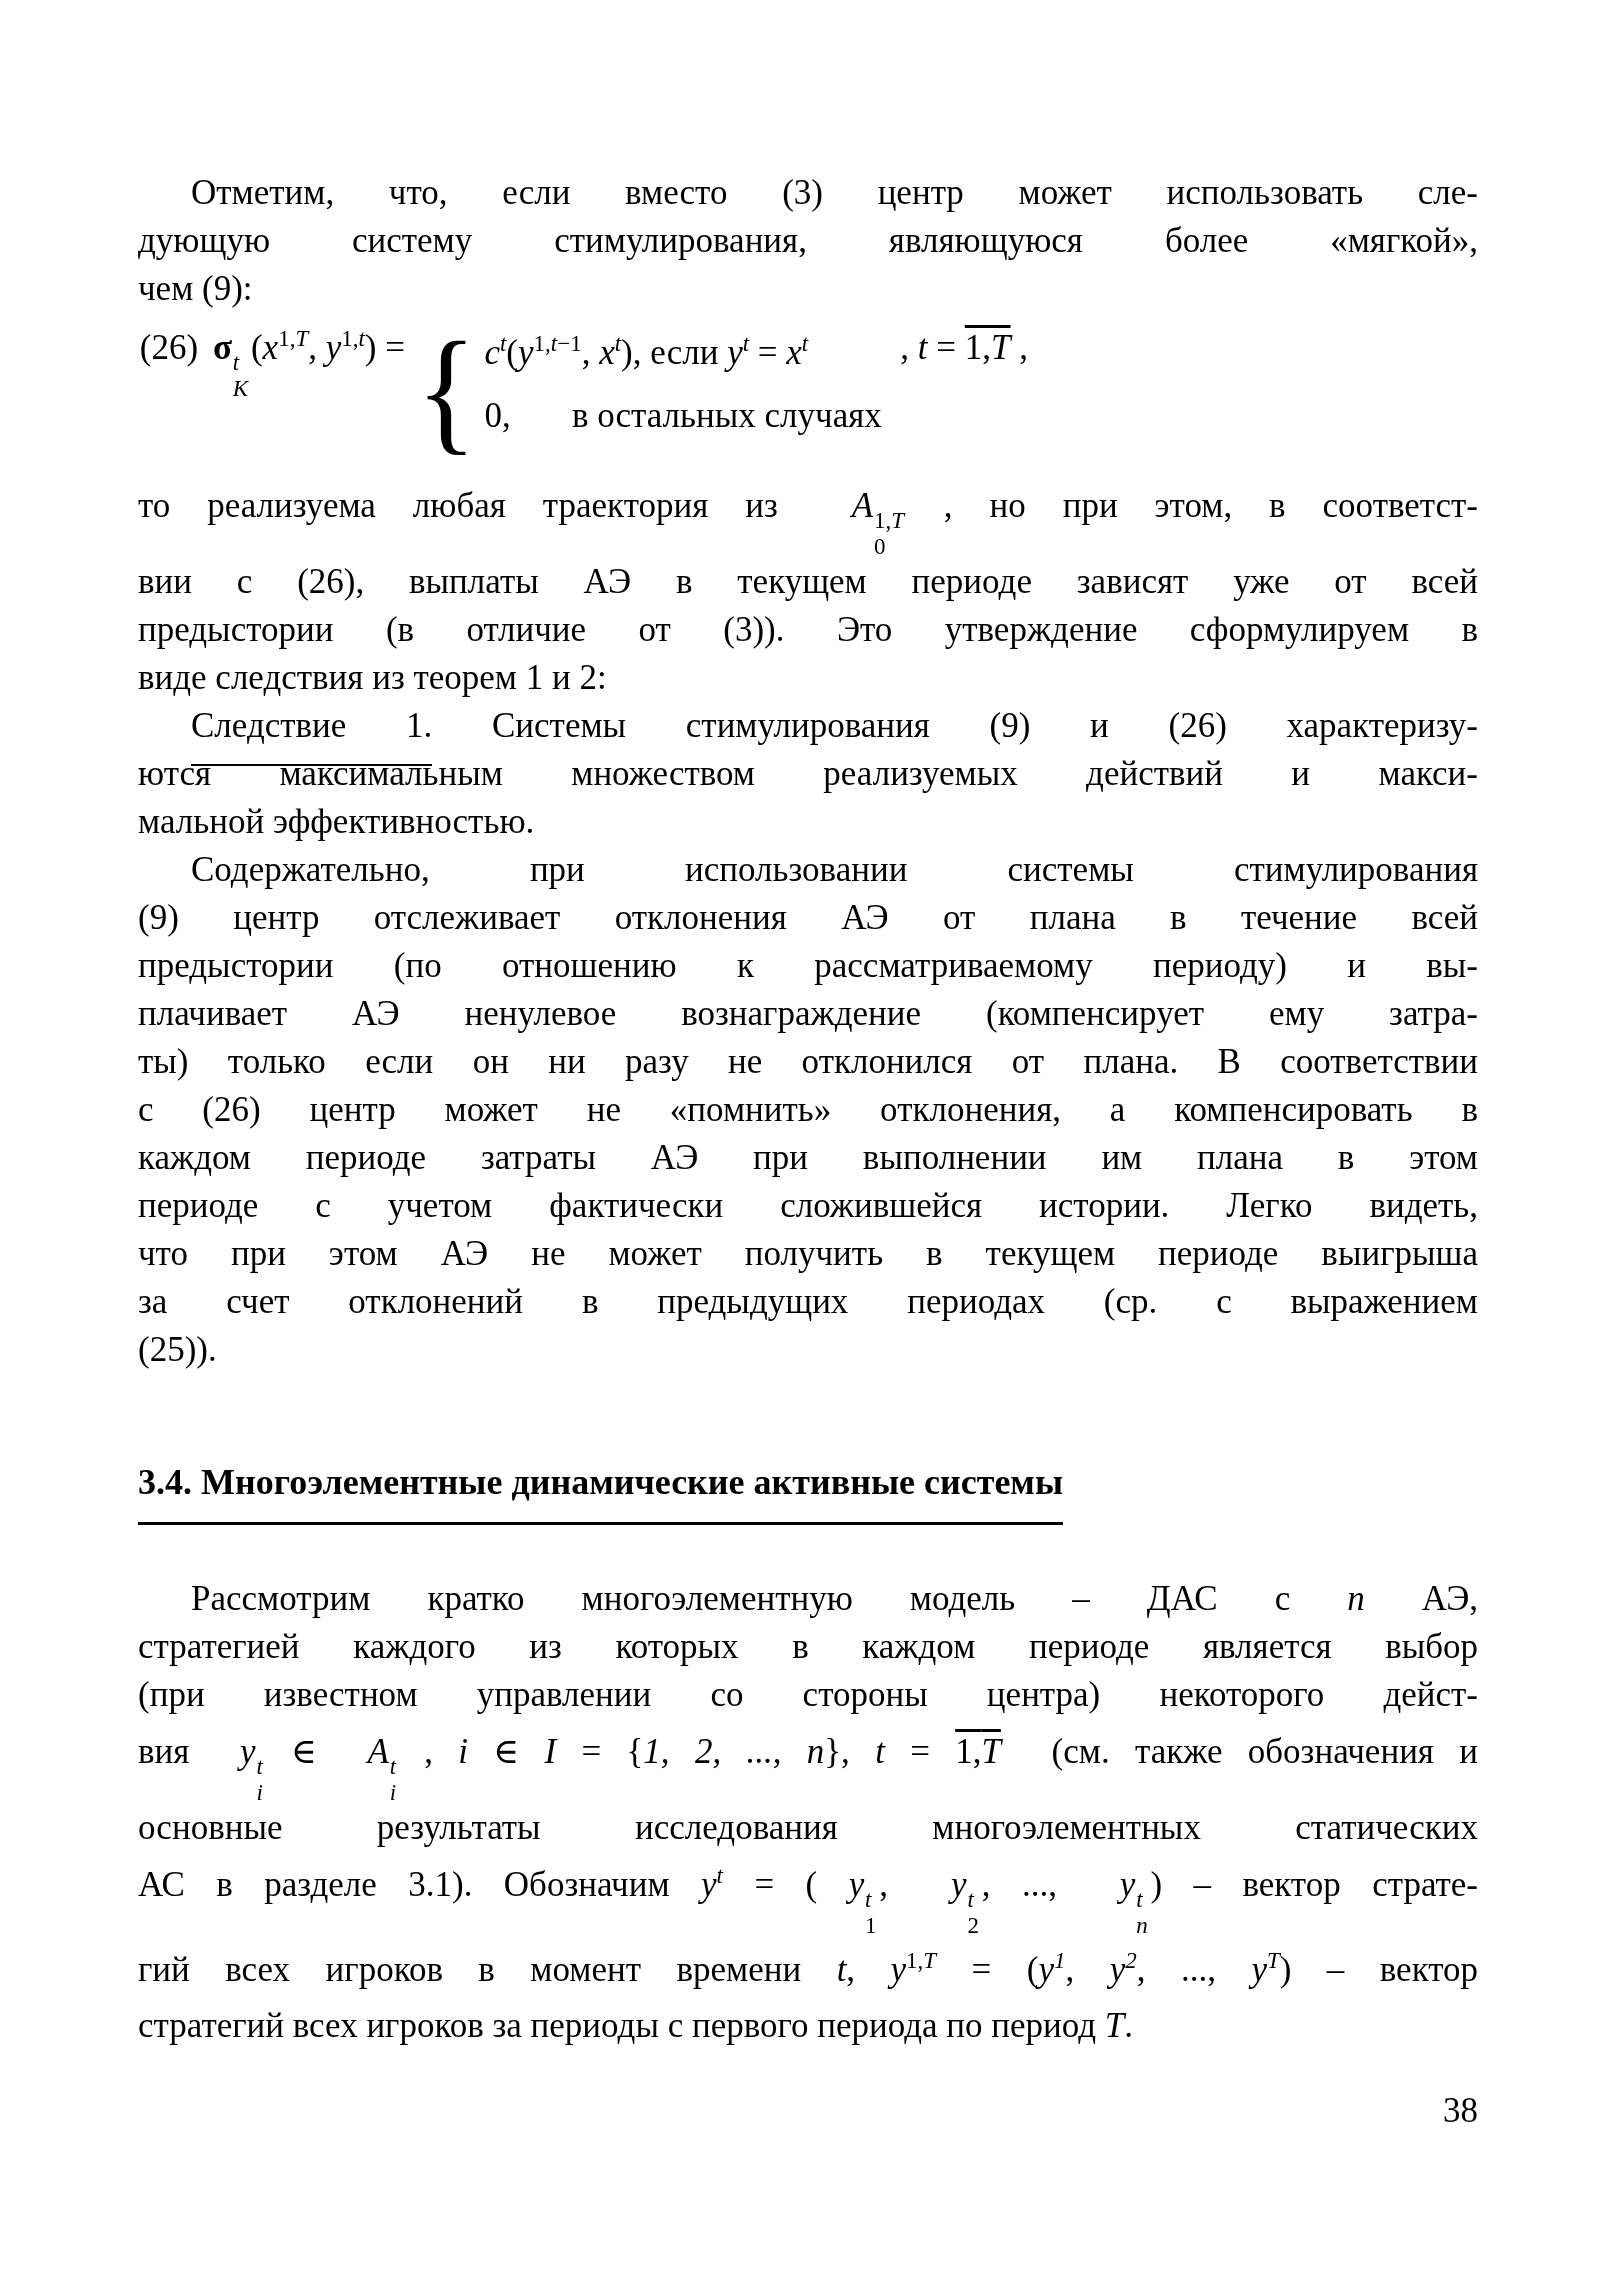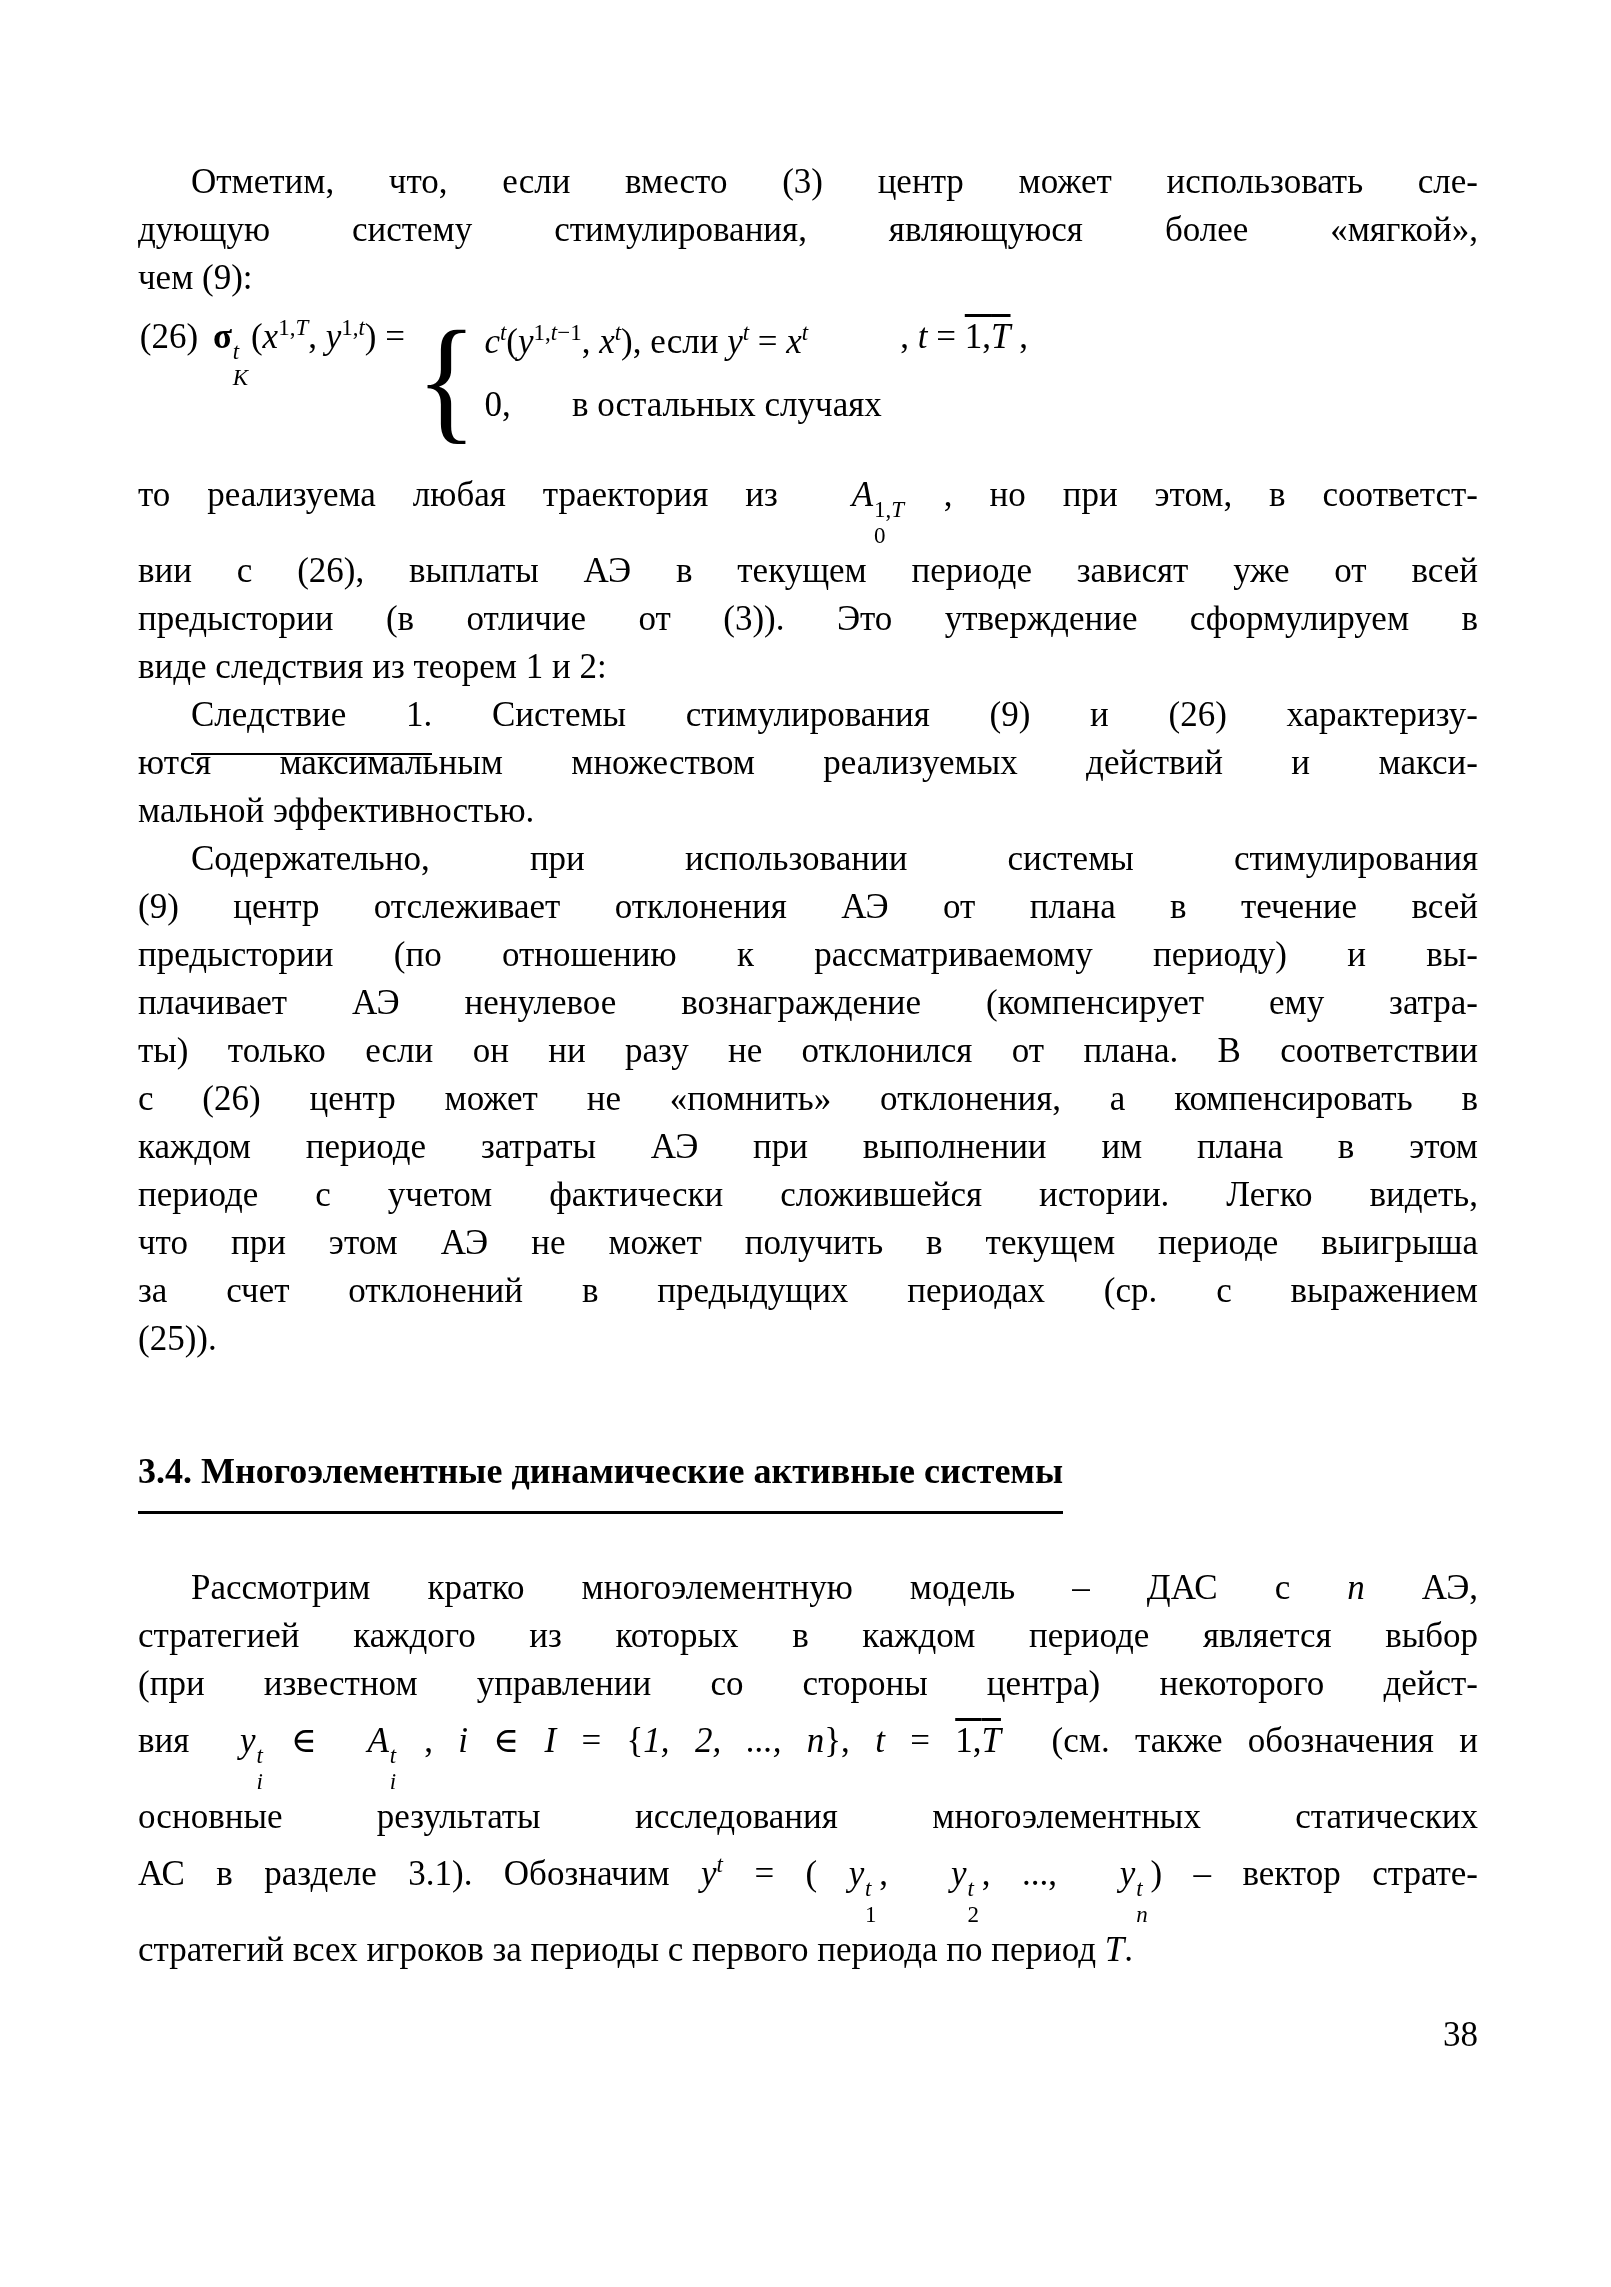--- a/index.html
+++ b/index.html
@@ -6,21 +6,21 @@
   .page{
     position:relative;
     width:1611px;height:2288px;
     background:#ffffff;
     font-family:"Liberation Serif","DejaVu Serif",serif;
     color:#000;
     overflow:hidden;
   }
   .content{
     position:absolute;
-    left:138px;top:158px;
+    left:138px;top:169px;
     width:1340px;
   }
   .para{margin:0;}
   .line{
     font-size:35px;
     line-height:48px;
     text-align:justify;
     text-align-last:justify;
     white-space:normal;
   }
@@ -135,20 +135,21 @@
         <div class="line tall">АС в разделе 3.1). Обозначим <i>y</i><sup><i>t</i></sup> = ( <i>y</i><span class="stack">
             <span class="s-t"><i>t</i></span>
             <span class="s-b">1</span>
           </span>, &nbsp;<i>y</i><span class="stack">
             <span class="s-t"><i>t</i></span>
             <span class="s-b">2</span>
           </span>, ..., &nbsp;<i>y</i><span class="stack">
             <span class="s-t"><i>t</i></span>
             <span class="s-b"><i>n</i></span>
           </span>) – вектор страте-</div>
+        <div class="line tall">гий всех игроков в момент времени <i>t</i>, <i>y</i><sup>1,<i>T</i></sup> = (<i>y</i><sup><i>1</i></sup>, <i>y</i><sup><i>2</i></sup>, ..., <i>y</i><sup><i>T</i></sup>) – вектор</div>
         <div class="line lastline">стратегий всех игроков за периоды с первого периода по период <i>T</i>.</div>
       </div>
 
     <div class="pagenum">38</div>
 
   </div>
 </div>
 
 
 </body></html>

